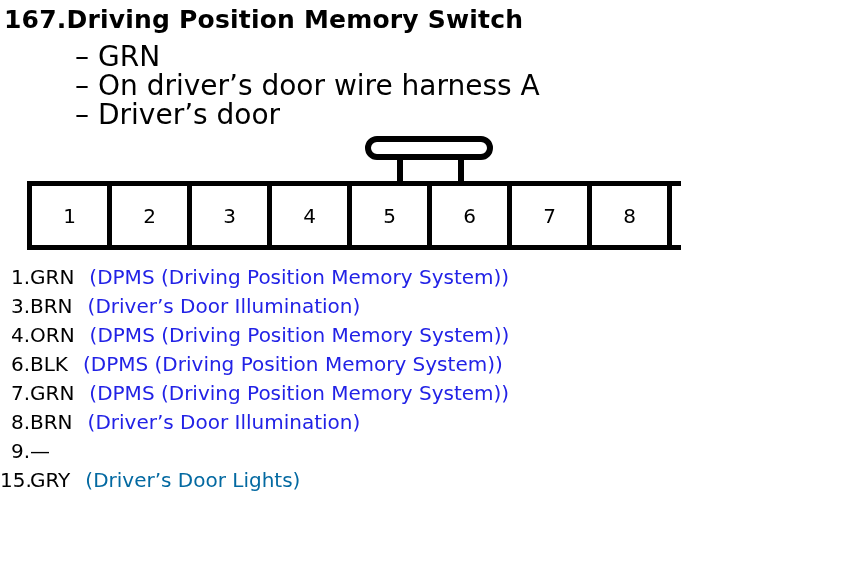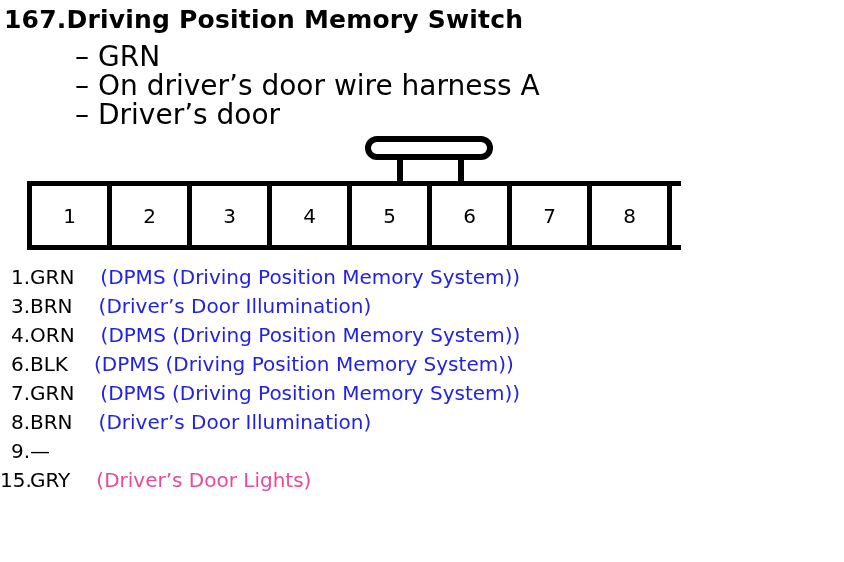--- a/index.html
+++ b/index.html
@@ -70,21 +70,21 @@
     font-size: 20px;
     line-height: 29px;
     white-space: nowrap;
   }
   .pin-num {
     display: inline-block;
     width: 30px;
     text-align: right;
   }
   .pin-desc {
-    margin-left: 26px;
+    margin-left: 15px;
   }
 </style>
 </head>
 <body>
 
 <div class="canvas">
 
   <h1 class="page-title">167.Driving Position Memory Switch</h1>
 
   <div class="notes">
@@ -139,16 +139,16 @@
   </div>
 
   <div class="pin-list">
     <div class="pin-row"><span class="pin-num">1.</span><span class="pin-code">GRN</span><span class="pin-desc" style="color: rgb(34, 34, 230);">(DPMS (Driving Position Memory System))</span></div>
     <div class="pin-row"><span class="pin-num">3.</span><span class="pin-code">BRN</span><span class="pin-desc" style="color: rgb(34, 34, 230);">(Driver’s Door Illumination)</span></div>
     <div class="pin-row"><span class="pin-num">4.</span><span class="pin-code">ORN</span><span class="pin-desc" style="color: rgb(34, 34, 230);">(DPMS (Driving Position Memory System))</span></div>
     <div class="pin-row"><span class="pin-num">6.</span><span class="pin-code">BLK</span><span class="pin-desc" style="color: rgb(34, 34, 230);">(DPMS (Driving Position Memory System))</span></div>
     <div class="pin-row"><span class="pin-num">7.</span><span class="pin-code">GRN</span><span class="pin-desc" style="color: rgb(34, 34, 230);">(DPMS (Driving Position Memory System))</span></div>
     <div class="pin-row"><span class="pin-num">8.</span><span class="pin-code">BRN</span><span class="pin-desc" style="color: rgb(34, 34, 230);">(Driver’s Door Illumination)</span></div>
     <div class="pin-row"><span class="pin-num">9.</span><span class="pin-code">—</span><span class="pin-desc" style="color: rgb(34, 34, 230);"></span></div>
-    <div class="pin-row"><span class="pin-num">15.</span><span class="pin-code">GRY</span><span class="pin-desc" style="color: #ec4899;">(Driver’s Door Lights)</span></div>
+    <div class="pin-row"><span class="pin-num">15.</span><span class="pin-code">GRY</span><span class="pin-desc" style="color: #0369a1;">(Driver’s Door Lights)</span></div>
   </div>
 
 </div>
 
 </body></html>

